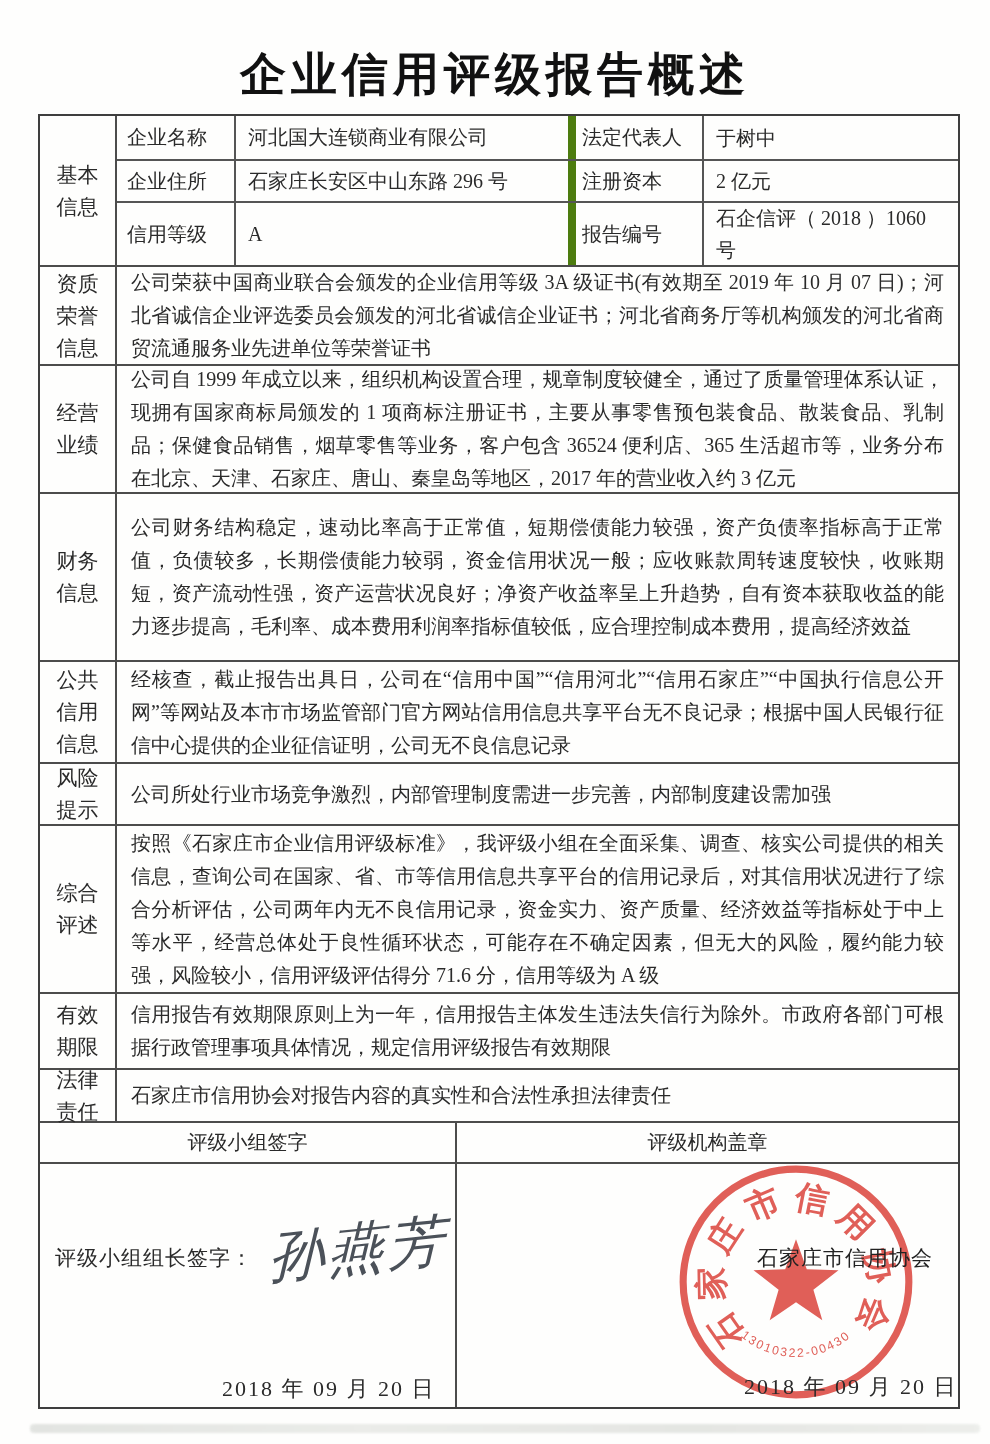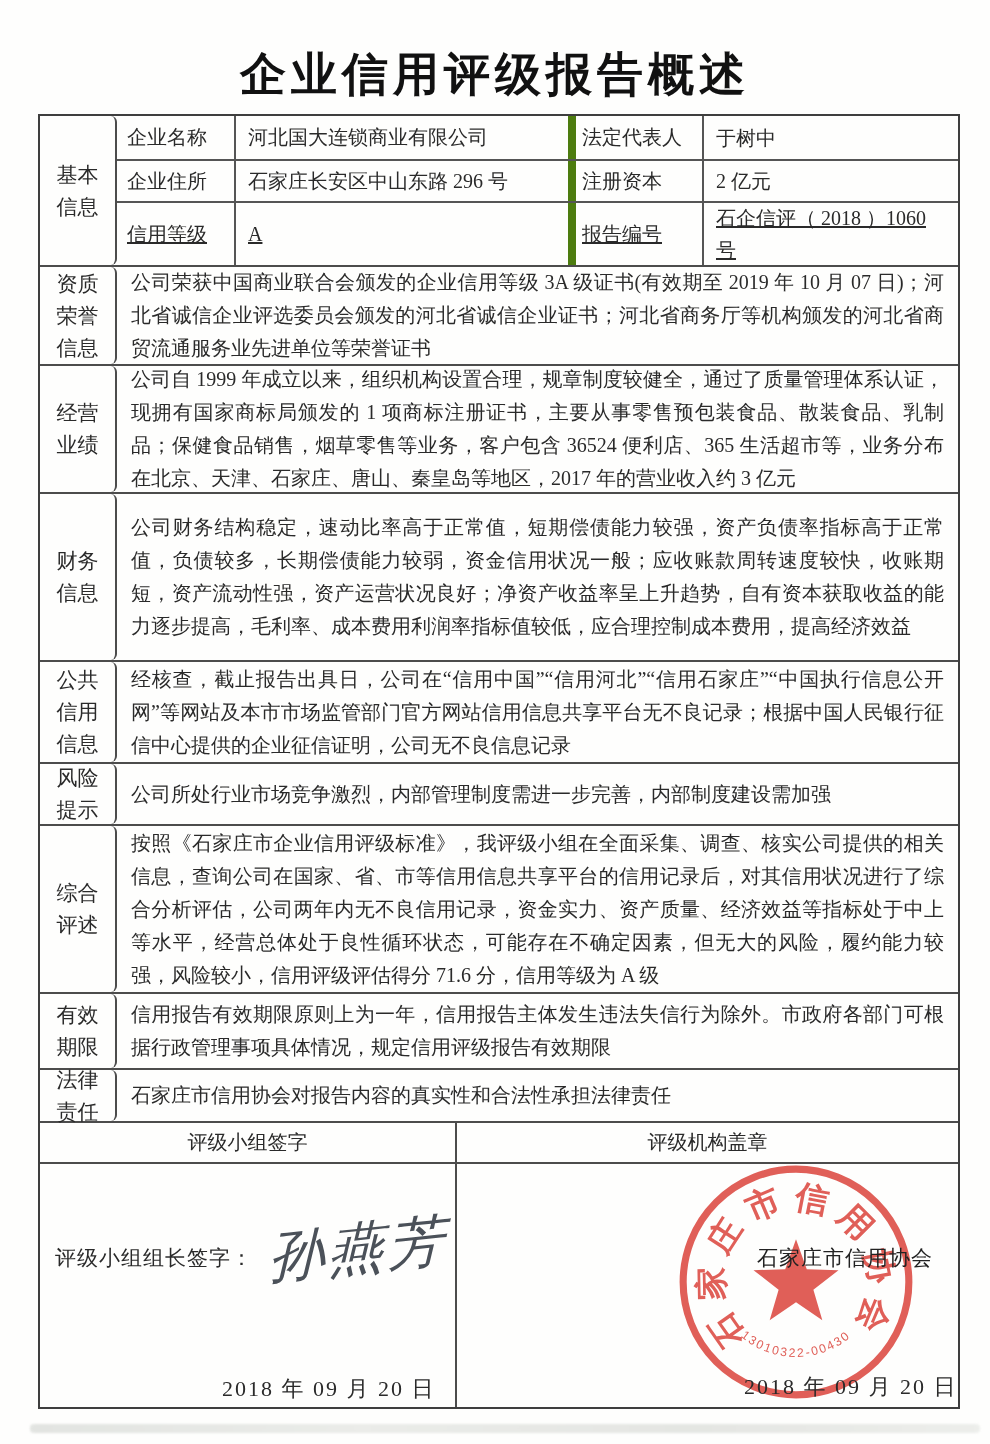--- a/index.html
+++ b/index.html
@@ -34,21 +34,20 @@
   .row + .row{border-top:2px solid #4c4c4c;}
   .label-cell{
     width:77px;flex:0 0 77px;
     border-right:2px solid #4c4c4c;
     display:flex;align-items:center;justify-content:center;
     text-align:right;
     white-space:pre-line;
     line-height:32px;
     font-size:21px;
     box-sizing:border-box;
-    border-radius:6px;
   }
   .content-cell{
     flex:1 1 auto;
     display:flex;align-items:center;
     padding:4px 14px;
     line-height:33px;
     text-align:justify;
     box-sizing:border-box;
   }
   
@@ -65,21 +64,21 @@
   }
   .basic-sub .k2{
     width:134px;flex:0 0 134px;display:flex;align-items:center;
     border-left:8px solid #4d7c0f;padding-left:6px;box-sizing:border-box;
   }
   .basic-sub .v2{
     flex:1 1 auto;display:flex;align-items:center;
     border-left:2px solid #555;padding:2px 10px 2px 12px;
     line-height:32px;box-sizing:border-box;
   }
-  .h-b1{height:43px;} .h-b2{height:42px;} .h-b3{height:64px;text-decoration:underline;}
+  .h-b1{height:43px;} .h-b2{height:42px;} .h-b3{height:64px;}
   .h-s0{height:99px;} .h-s1{height:128px;} .h-s2{height:168px;}
   .h-s3{height:102px;} .h-s4{height:62px;} .h-s5{height:168px;}
   .h-s6{height:76px;} .h-s7{height:53px;}
   .h-hdr{height:41px;} .h-sig{height:245px;}
   
   .foot-hdr .cell-l{
     width:417px;flex:0 0 417px;border-right:2px solid #4c4c4c;
     display:flex;align-items:center;justify-content:center;box-sizing:border-box;
   }
   .foot-hdr .cell-r{

